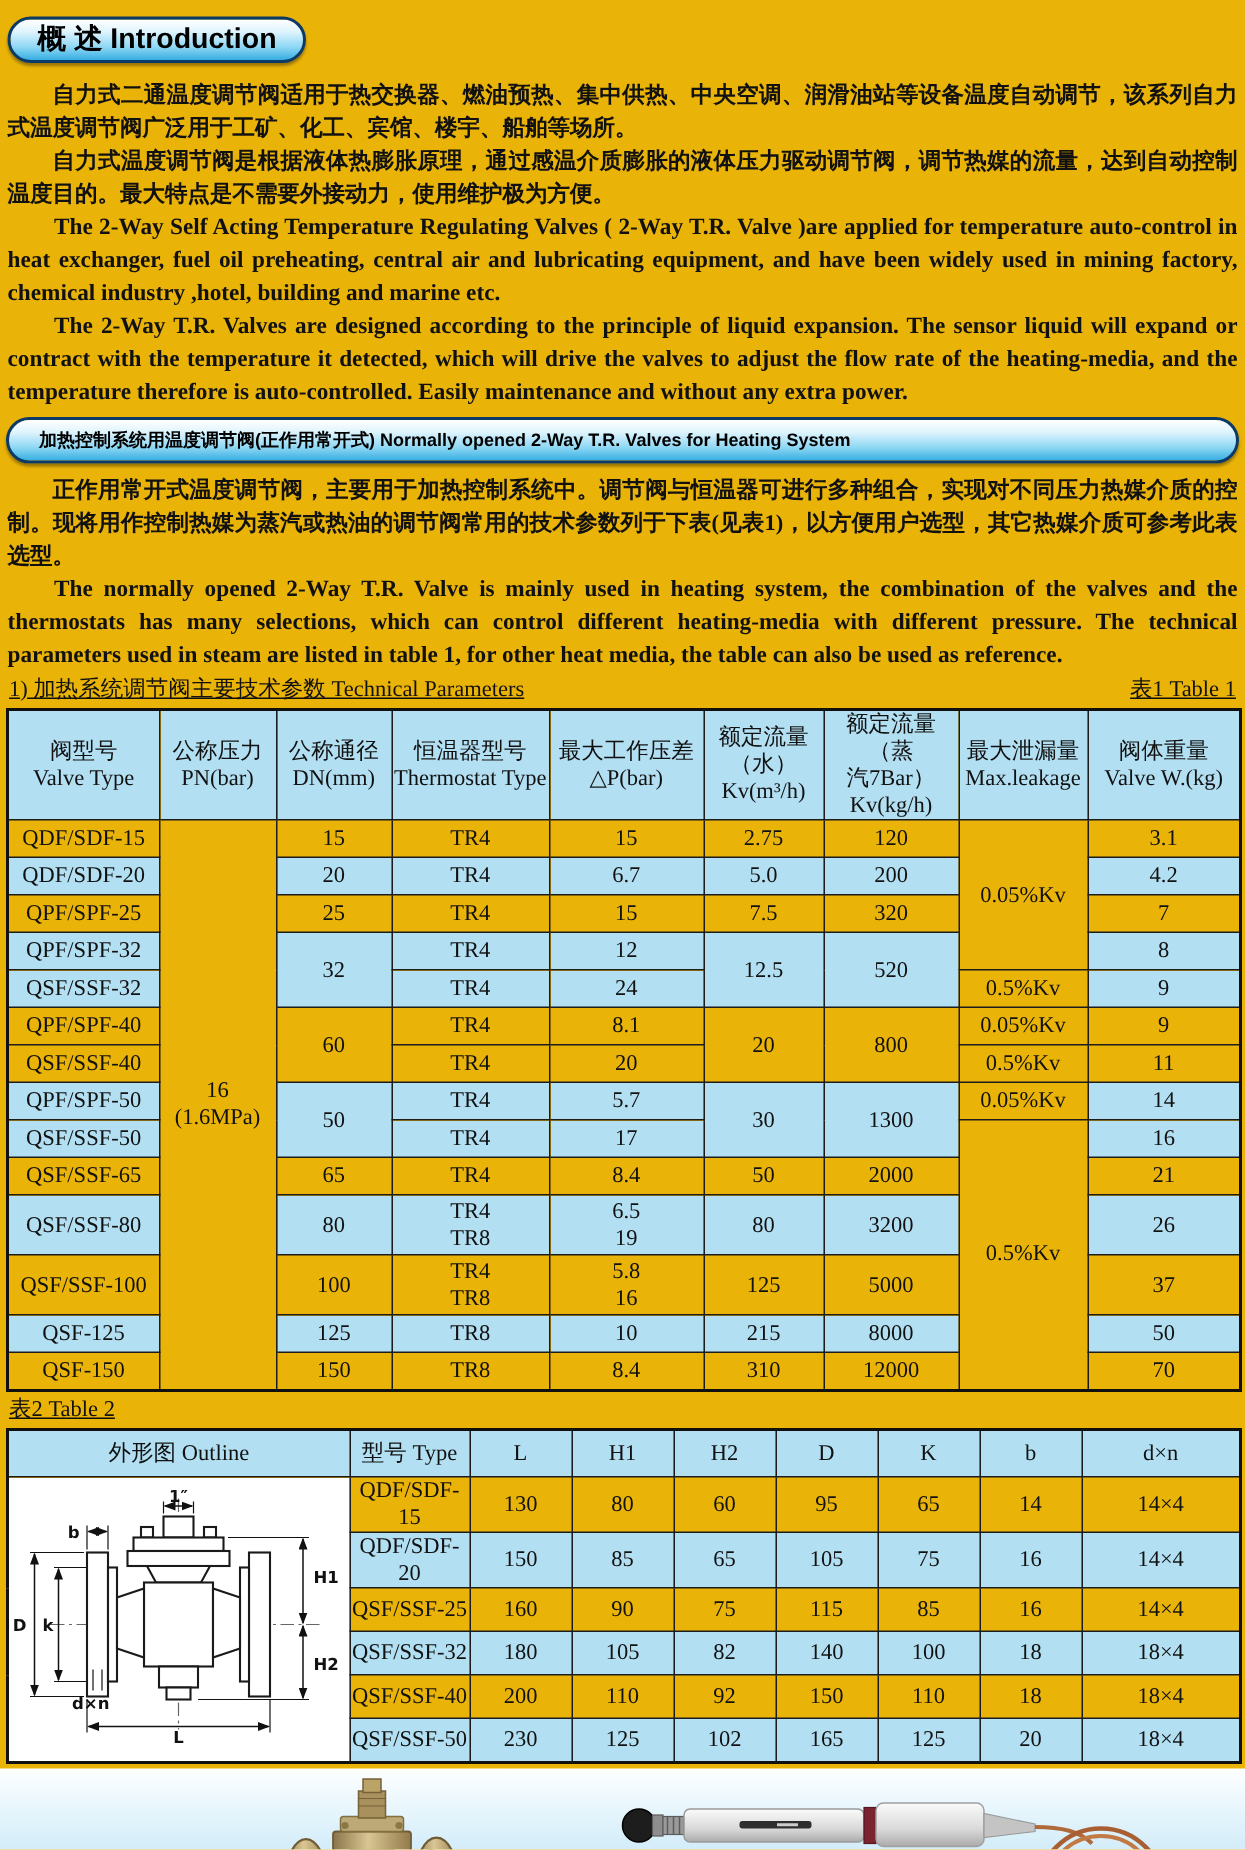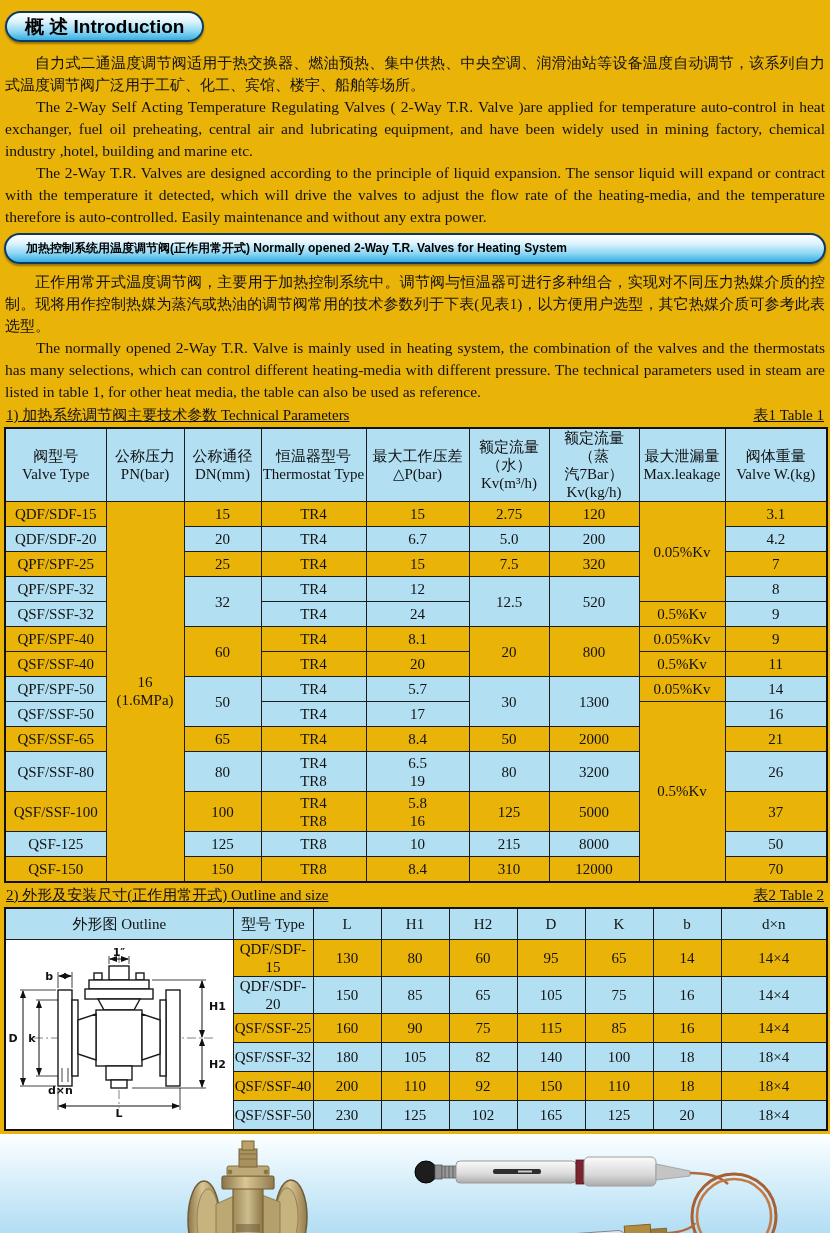--- a/index.html
+++ b/index.html
@@ -25,21 +25,21 @@
   .pill-1{
     display:inline-block;margin:11px 0 6px 5px;
     font-size:19px;line-height:27px;padding:0 18px;height:31px;
   }
   .pill-2{
     display:block;margin:5px 4px 7px;
     font-size:12px;line-height:27px;padding:0 20px;height:31px;
   }
   
   .paras{margin:0 5px;}
-  .para{margin:0;text-align:justify;text-indent:2em;}
+  .para{margin:0;text-align:justify;text-indent:2em;font-weight:bold;}
   .zh{font-size:15px;line-height:22px;}
   .en{font-size:15.5px;line-height:22px;}
   
   .caption-row{
     display:flex;justify-content:space-between;align-items:flex-end;
     margin:3px 6px 2px;font-size:15px;line-height:19px;text-decoration:underline;
   }
   
   table{
     border-collapse:collapse;table-layout:fixed;
@@ -65,20 +65,21 @@
 </style>
 </head>
 <body>
 
 <div class="page">
 
   
   <div class="pill pill-1">概 述 Introduction</div>
   <div class="paras">
       <p class="para zh">自力式二通温度调节阀适用于热交换器、燃油预热、集中供热、中央空调、润滑油站等设备温度自动调节，该系列自力式温度调节阀广泛用于工矿、化工、宾馆、楼宇、船舶等场所。</p>
+      <p class="para zh">自力式温度调节阀是根据液体热膨胀原理，通过感温介质膨胀的液体压力驱动调节阀，调节热媒的流量，达到自动控制温度目的。最大特点是不需要外接动力，使用维护极为方便。</p>
       <p class="para en">The 2-Way Self Acting Temperature Regulating Valves ( 2-Way T.R. Valve )are applied for temperature auto-control in heat exchanger, fuel oil preheating, central air and lubricating equipment,  and have been widely used in mining factory, chemical industry ,hotel, building and marine etc.</p>
       <p class="para en">The 2-Way T.R. Valves are designed according to the principle of liquid expansion. The sensor liquid will expand or contract with the temperature it detected, which will drive the valves to adjust the flow rate of the heating-media, and the temperature therefore is auto-controlled. Easily maintenance and without any extra power.</p>
     </div>
 
   
   <div class="pill pill-2">加热控制系统用温度调节阀(正作用常开式) Normally opened 2-Way T.R. Valves for Heating System</div>
   <div class="paras">
       <p class="para zh">正作用常开式温度调节阀，主要用于加热控制系统中。调节阀与恒温器可进行多种组合，实现对不同压力热媒介质的控制。现将用作控制热媒为蒸汽或热油的调节阀常用的技术参数列于下表(见表1)，以方便用户选型，其它热媒介质可参考此表选型。</p>
       <p class="para en">The normally opened 2-Way T.R. Valve is mainly used in heating system, the combination of the valves and the thermostats has many selections, which can control different heating-media with different pressure. The technical parameters used in steam are listed in table 1, for other heat media, the table can also be used as reference.</p>
     </div>
@@ -254,21 +255,20 @@
           <td>8.4</td>
           <td>310</td>
           <td>12000</td>
           <td>70</td>
         </tr>
       </tbody>
   </table>
 
   
   <div class="caption-row">
-    <span>2) 外形及安装尺寸(正作用常开式)  Outline and size</span>
     <span>表2   Table 2</span>
   </div>
 
   
   <table id="table2">
     <colgroup>
       <col style="width:228px">
         <col style="width:80px">
         <col style="width:68px">
       <col style="width:68px">

